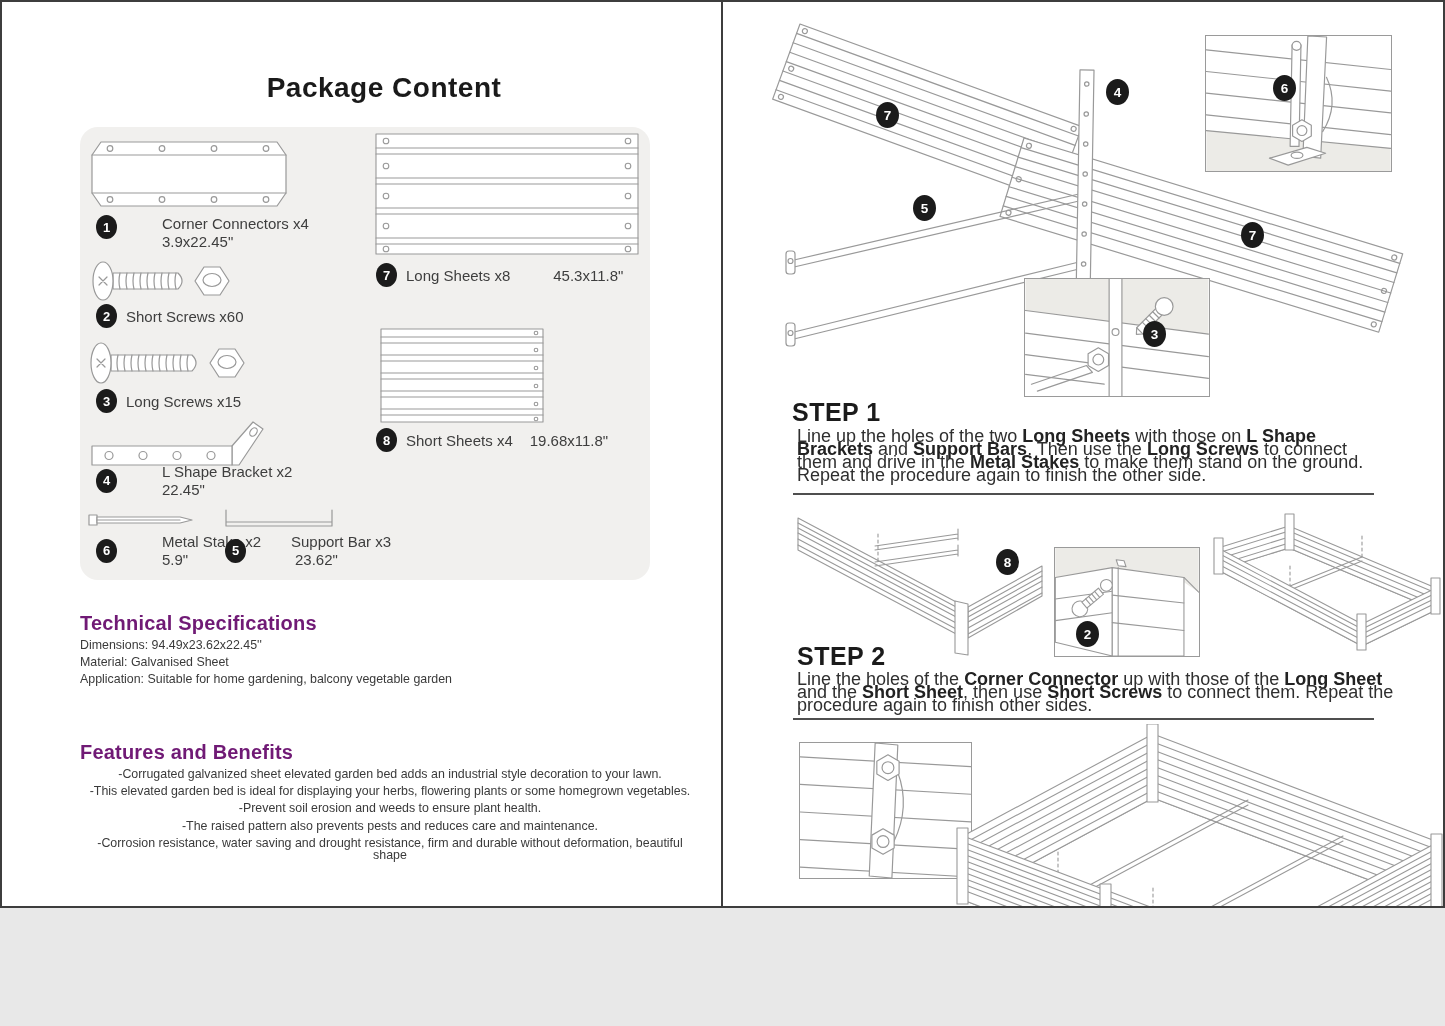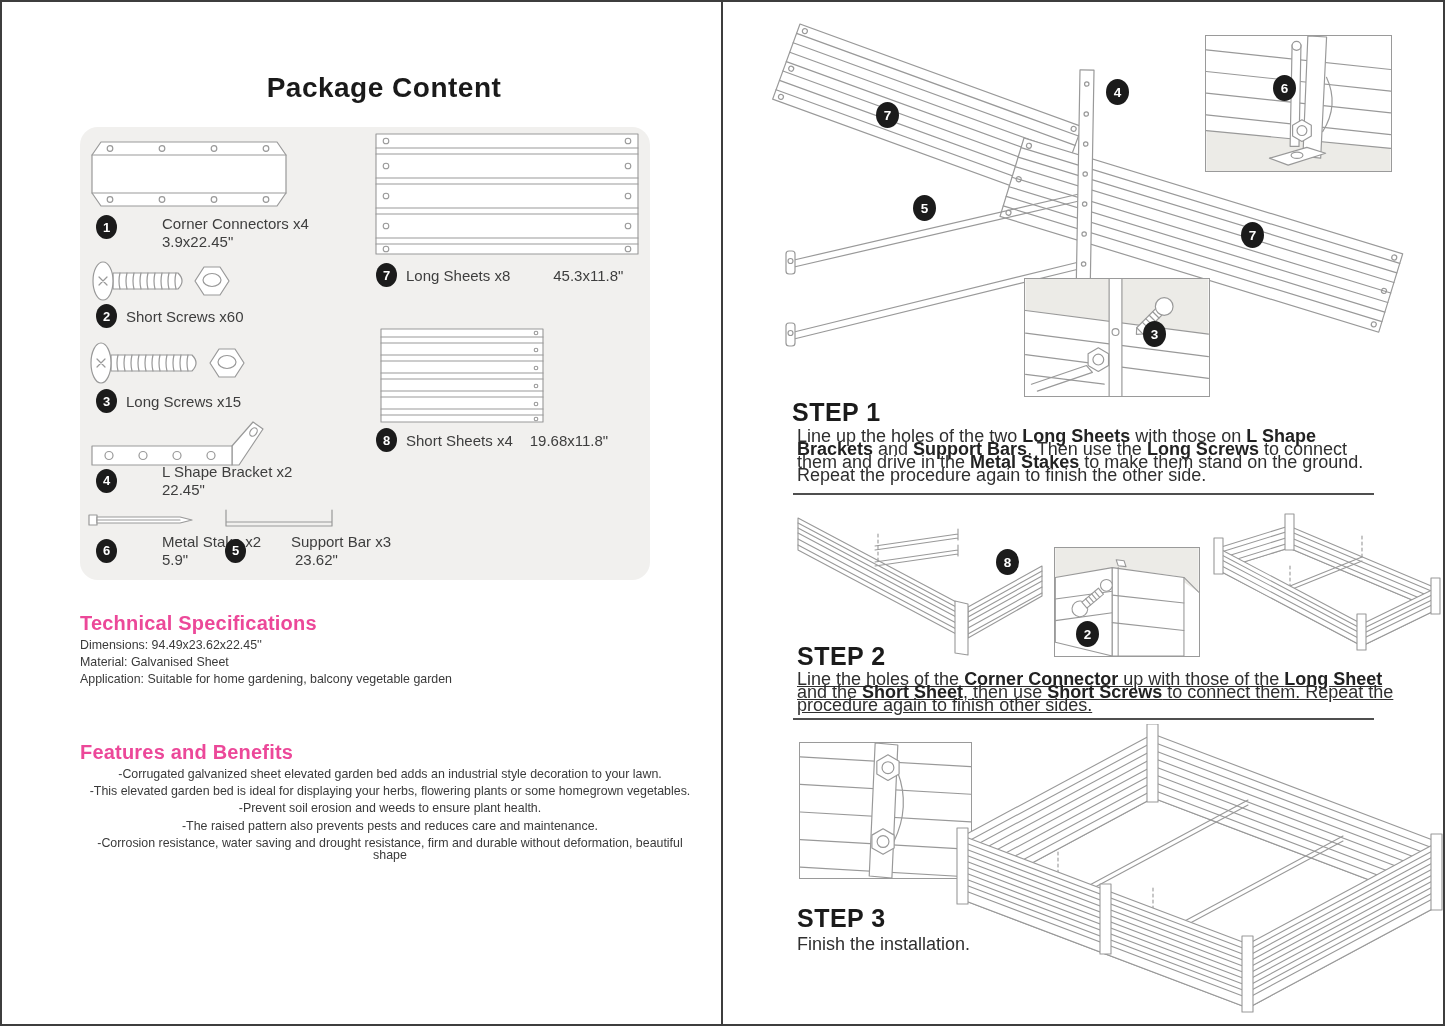--- a/index.html
+++ b/index.html
@@ -1,33 +1,33 @@
 <!DOCTYPE html>
 <html><head>
 <meta charset="utf-8">
 <style>
   html,body{margin:0;padding:0;background:#e8e8e8;}
   .page{
-    position:relative;width:1445px;height:1026px;background:#fff;
+    position:relative;width:1445px;height:908px;background:#fff;
     border:2px solid #3d3d3d;box-sizing:border-box;overflow:hidden;
     font-family:"Liberation Sans", sans-serif;color:#333;
   }
   .divider{position:absolute;left:719px;top:0;bottom:0;width:2px;background:#3d3d3d;}
   .title{position:absolute;left:92px;top:70px;width:580px;text-align:center;
     font-size:28px;font-weight:700;color:#1a1a1a;letter-spacing:.5px;}
   .pkg-box{position:absolute;left:78px;top:125px;width:570px;height:453px;
     background:#f1f0ee;border-radius:18px;}
   .part{position:absolute;display:flex;gap:9px;font-size:15px;color:#3e3e3e;line-height:17px;}
   .part .lines{display:flex;flex-direction:column;gap:1px;margin-left:36px;}
   .nb{width:21px;height:24px;border-radius:50%;background:#1b1b1b;color:#fff;
     font-weight:700;font-size:13px;display:inline-flex;align-items:center;
     justify-content:center;flex:none;}
   .va-top{align-items:flex-start;} .va-mid{align-items:center;}
   .dims-inline{margin-left:34px;} .dims-close{margin-left:8px;}
-  .sec-h{position:absolute;font-size:20px;font-weight:700;color:#ec4899;letter-spacing:.2px;}
+  .sec-h{position:absolute;font-size:20px;font-weight:700;color:#701a75;letter-spacing:.2px;}
   .spec-lines{position:absolute;font-size:12.4px;color:#3a3a3a;}
   .spec-lines p{margin:0 0 4.6px 0;line-height:12.6px;}
   .step-h{position:absolute;font-size:25px;font-weight:700;color:#1b1b1b;letter-spacing:.5px;}
   .step-p{position:absolute;font-size:18px;line-height:13px;color:#2f2f2f;}
   .step-p b{font-weight:700;color:#222;}
   .hr{position:absolute;height:2px;background:#4f4f4f;}
   .co{position:absolute;width:23px;height:26px;border-radius:50%;background:#1b1b1b;
     color:#fff;font-weight:700;font-size:13.5px;display:flex;align-items:center;
     justify-content:center;z-index:6;}
   .inset{position:absolute;background:#fff;border:1px solid #9a9a9a;box-sizing:border-box;}
@@ -362,21 +362,21 @@
       <path d="M158,123 L232,87 M158,128 L232,92 M158,133 L232,97"></path>
       <rect x="81" y="8" width="9" height="36" fill="#fff"></rect>
       <rect x="10" y="32" width="9" height="36" fill="#fff"></rect>
       <rect x="227" y="72" width="9" height="36" fill="#fff"></rect>
       <rect x="153" y="108" width="9" height="36" fill="#fff"></rect>
     </g>
       </svg>
   </div>
 
   <div class="step-h" style="left:795px;top:640px;text-align:center;">STEP 2</div>
-  <div class="step-p" style="left:795px;top:671px;width:612px;text-decoration:underline;">
+  <div class="step-p" style="left:795px;top:671px;width:612px;">
     <span>Line the holes of the </span><b>Corner Connector</b><span> up with those of the </span><b>Long Sheet</b><span> and the </span><b>Short Sheet</b><span>, then use </span><b>Short Screws</b><span> to connect them. Repeat the procedure again to finish other sides.</span>
   </div>
   <div class="hr" style="left:791px;top:716px;width:581px;"></div>
 
   <div class="inset" style="left:797px;top:740px;width:173px;height:137px;">
     <svg viewBox="0 0 173 137">
         <g stroke="#999" stroke-width="1.2" fill="none" stroke-linejoin="round" stroke-linecap="round">
       <path d="M0,14 L173,24 M0,42 L173,52 M0,70 L173,80 M0,98 L173,108 M0,126 L173,136"></path>
       <polygon points="76,0 99,2 93,137 70,135" fill="#fff"></polygon>
       <path d="M99,30 Q112,65 95,100"></path>

